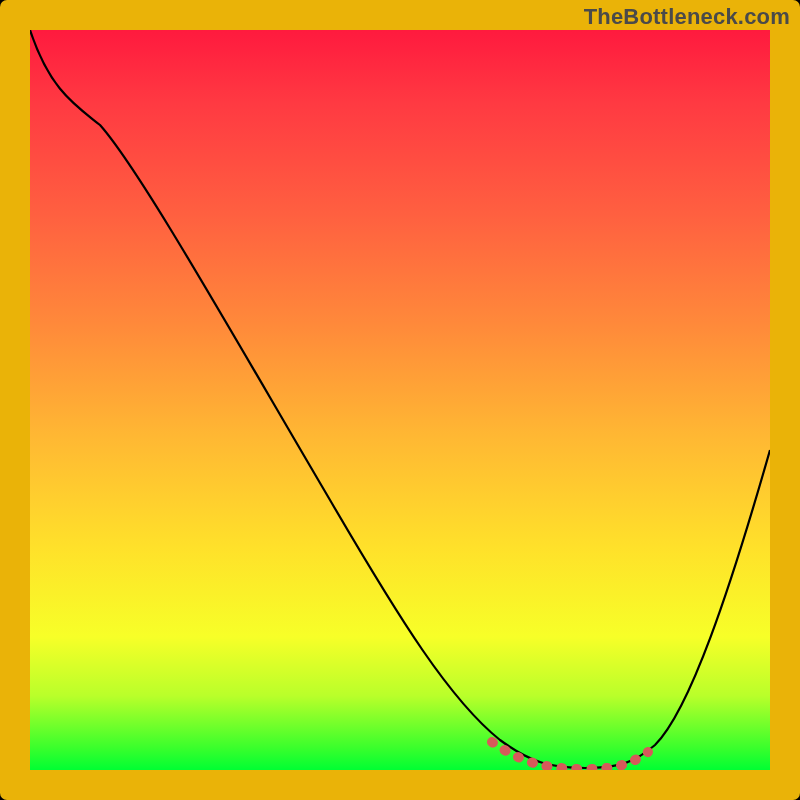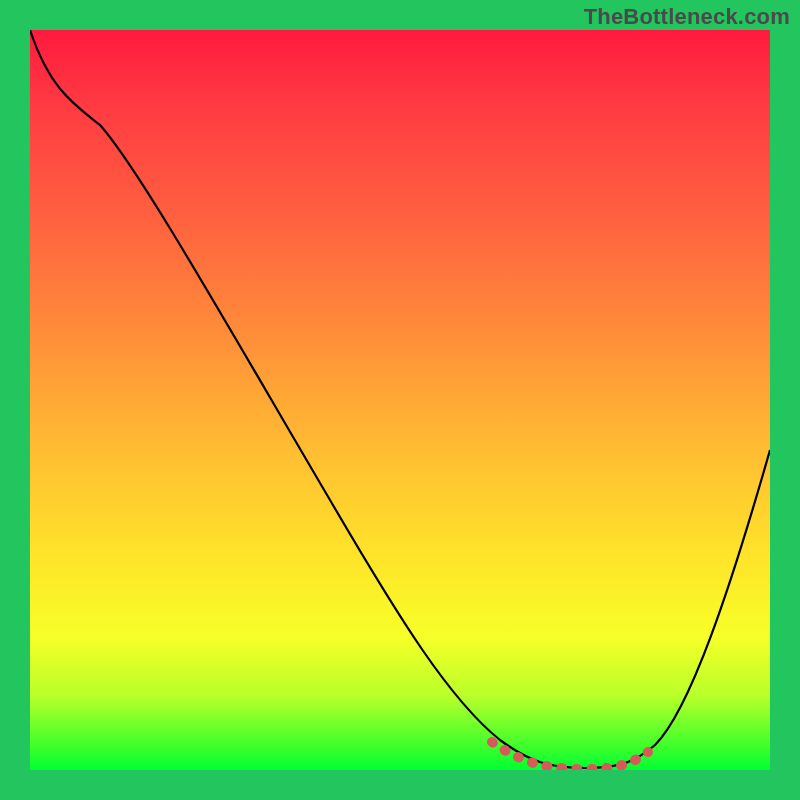--- a/index.html
+++ b/index.html
@@ -8,21 +8,22 @@
     width: 800px;
     height: 800px;
     background: #000;
     overflow: hidden;
     font-family: Arial, Helvetica, sans-serif;
   }
   .frame {
     position: relative;
     width: 800px;
     height: 800px;
-    background: #22c55e;
+    background: #eab308;
+    border-radius: 7px;
   }
   .watermark {
     position: absolute;
     top: 4px;
     right: 10px;
     font-size: 22px;
     font-weight: 600;
     color: #4a4a4a;
     letter-spacing: 0.2px;
     z-index: 20;

